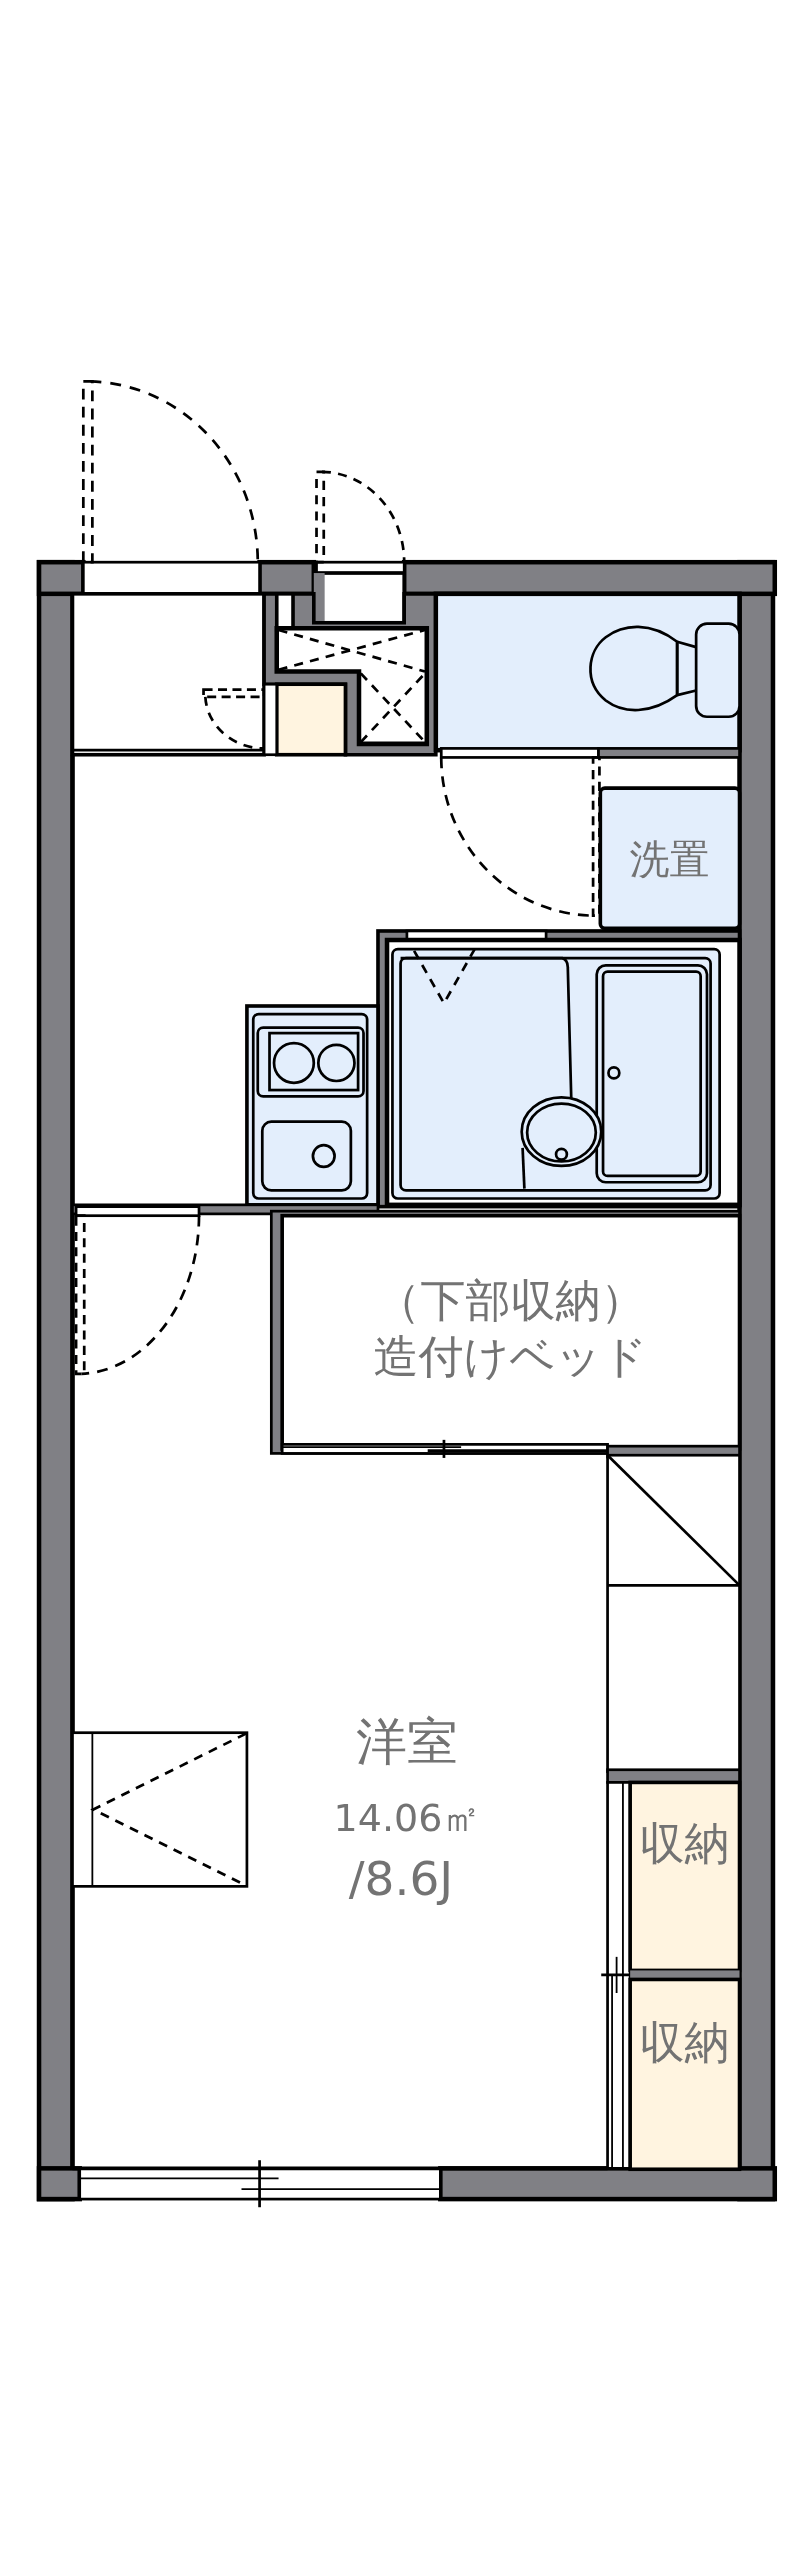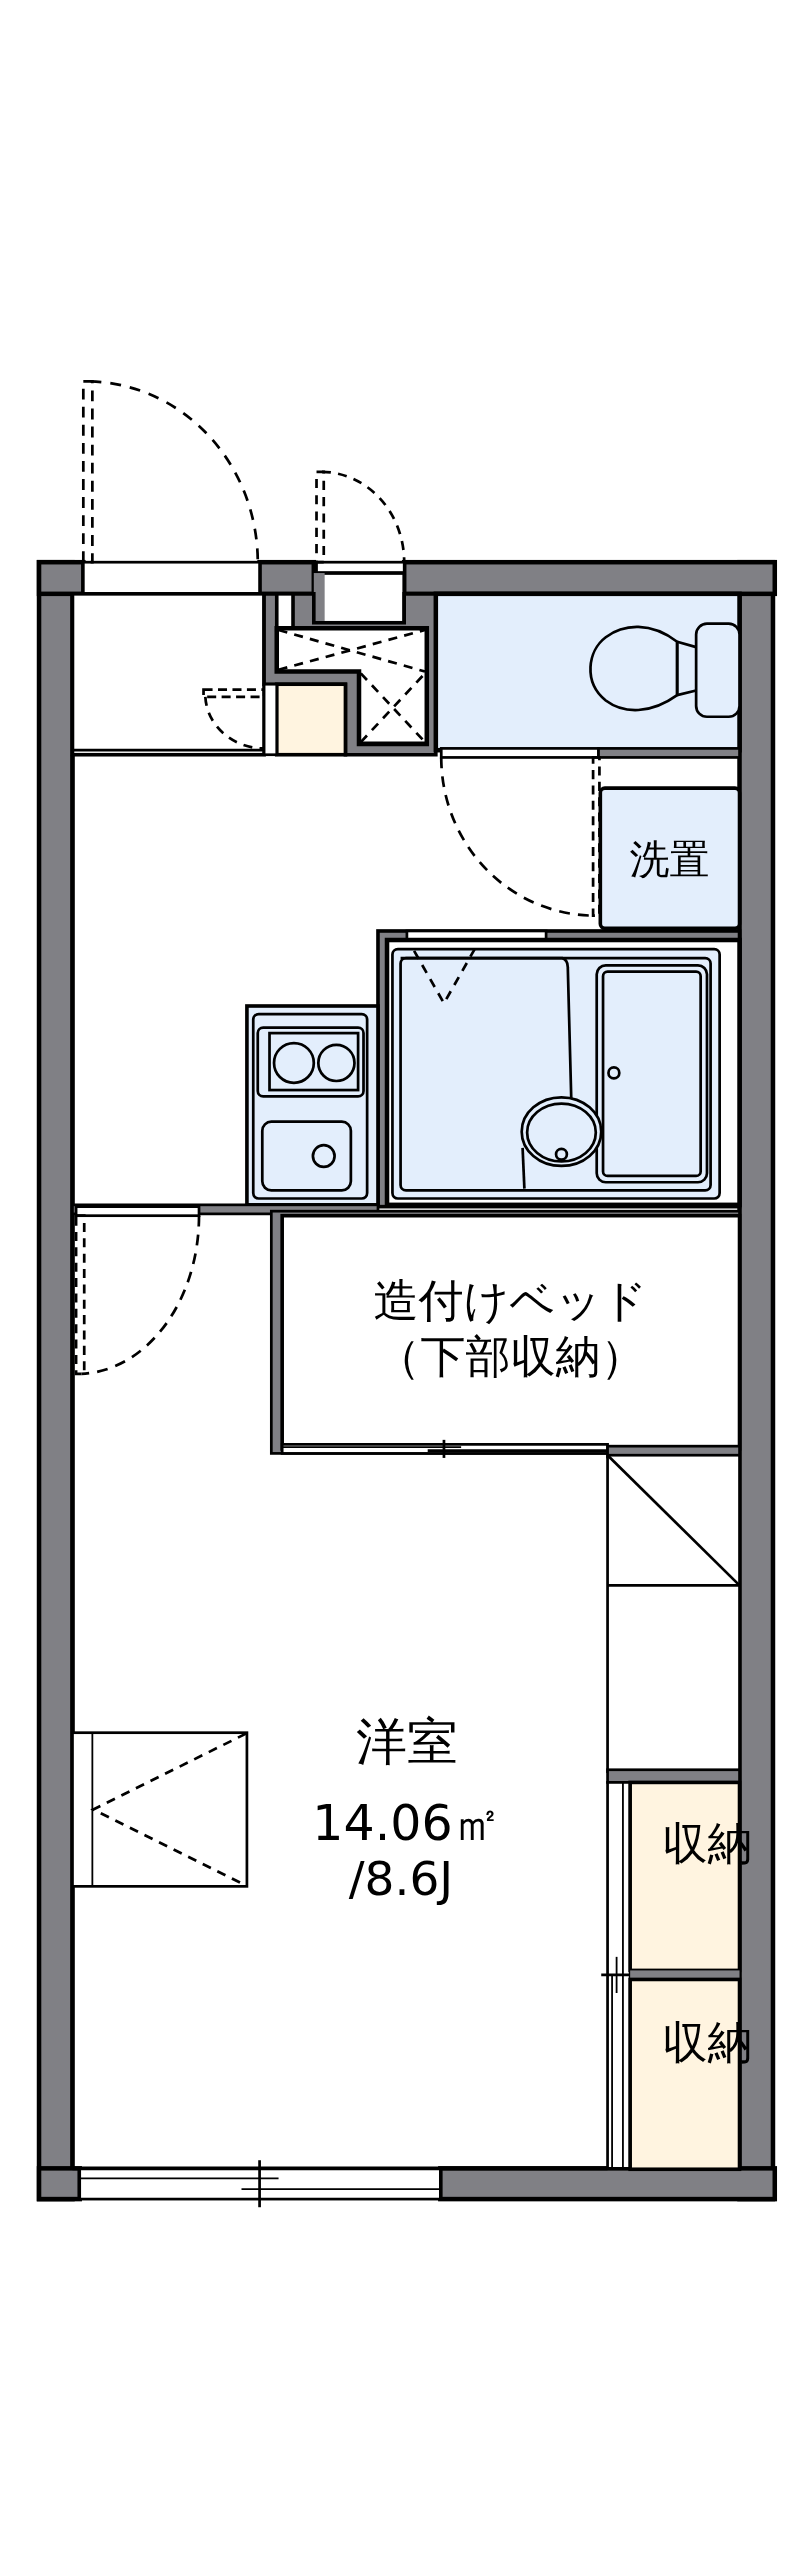--- a/index.html
+++ b/index.html
@@ -1,25 +1,25 @@
 <!DOCTYPE html>
 <html style="font-size:14.5px"><head>
 <meta charset="utf-8">
 <style>
   html, body { margin: 0; padding: 0; background: #ffffff; }
   body { width: 812px; height: 2576px; position: relative; overflow: hidden;
          font-family: "DejaVu Sans", sans-serif; }
   svg.plan { position: absolute; left: 0; top: 0; }
-  .label { position: absolute; color: #000000; text-align: center; line-height: 1; white-space: nowrap; }
+  .label { position: absolute; color: #737373; text-align: center; line-height: 1; white-space: nowrap; }
   .lbl-bed { left: 282px; width: 457px; top: 1273px; font-size: 45px; line-height: 56px; }
   .lbl-room-name { left: 226px; width: 362px; top: 1716px; font-size: 51px; }
-  .lbl-room-area { left: 226px; width: 362px; top: 1799px; font-size: 49px; }
+  .lbl-room-area { left: 226px; width: 362px; top: 1799px; font-size: 38px; }
   .lbl-room-jo { left: 220px; width: 362px; top: 1855px; font-size: 47px; }
   .lbl-washer { left: 600px; width: 139px; top: 839px; font-size: 40px; }
-  .lbl-closet { left: 630px; width: 109px; font-size: 45px; line-height: 63px; white-space: normal; padding-left: 23px; }
+  .lbl-closet { left: 630px; width: 109px; font-size: 45px; line-height: 63px; white-space: normal; }
   .lbl-closet1 { top: 1812px; }
   .lbl-closet2 { top: 2011px; }
 </style>
 </head>
 <body>
 
 <svg class="plan" width="812" height="2576" viewBox="0 0 898 2850" xmlns="http://www.w3.org/2000/svg">
 
   <g>
     <rect x="43" y="622" width="814" height="811" fill="none"></rect>
@@ -168,22 +168,22 @@
     <line x1="267" y1="2422" x2="487" y2="2422" stroke="#000" stroke-width="2"></line>
     <line x1="287" y1="2390" x2="287" y2="2442" stroke="#000" stroke-width="3"></line>
   </g>
 
   <line x1="80" y1="2399" x2="672" y2="2399" stroke="#000" stroke-width="4"></line>
 </svg>
 
 <div class="label lbl-washer">洗置</div>
 
 <div class="label lbl-bed">
+  <div>（下部収納）</div>
   <div>造付けベッド</div>
-  <div>（下部収納）</div>
 </div>
 
 <div class="label lbl-room-name">洋室</div>
 <div class="label lbl-room-area">14.06㎡</div>
 <div class="label lbl-room-jo">/8.6J</div>
 
 <div class="label lbl-closet lbl-closet1">収納</div>
 <div class="label lbl-closet lbl-closet2">収納</div>
 
 

